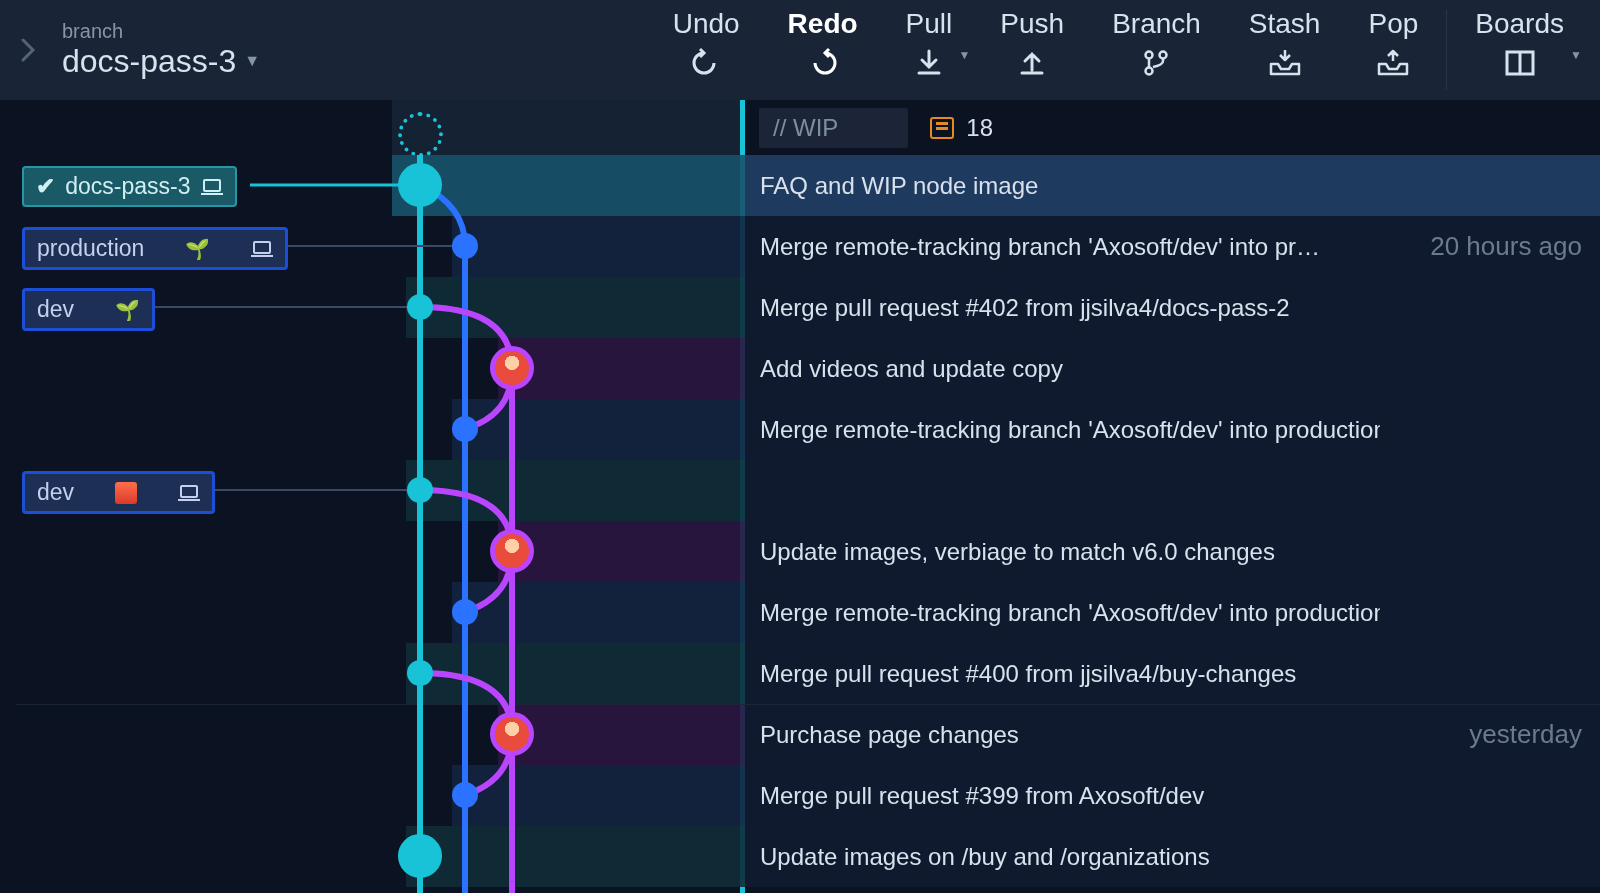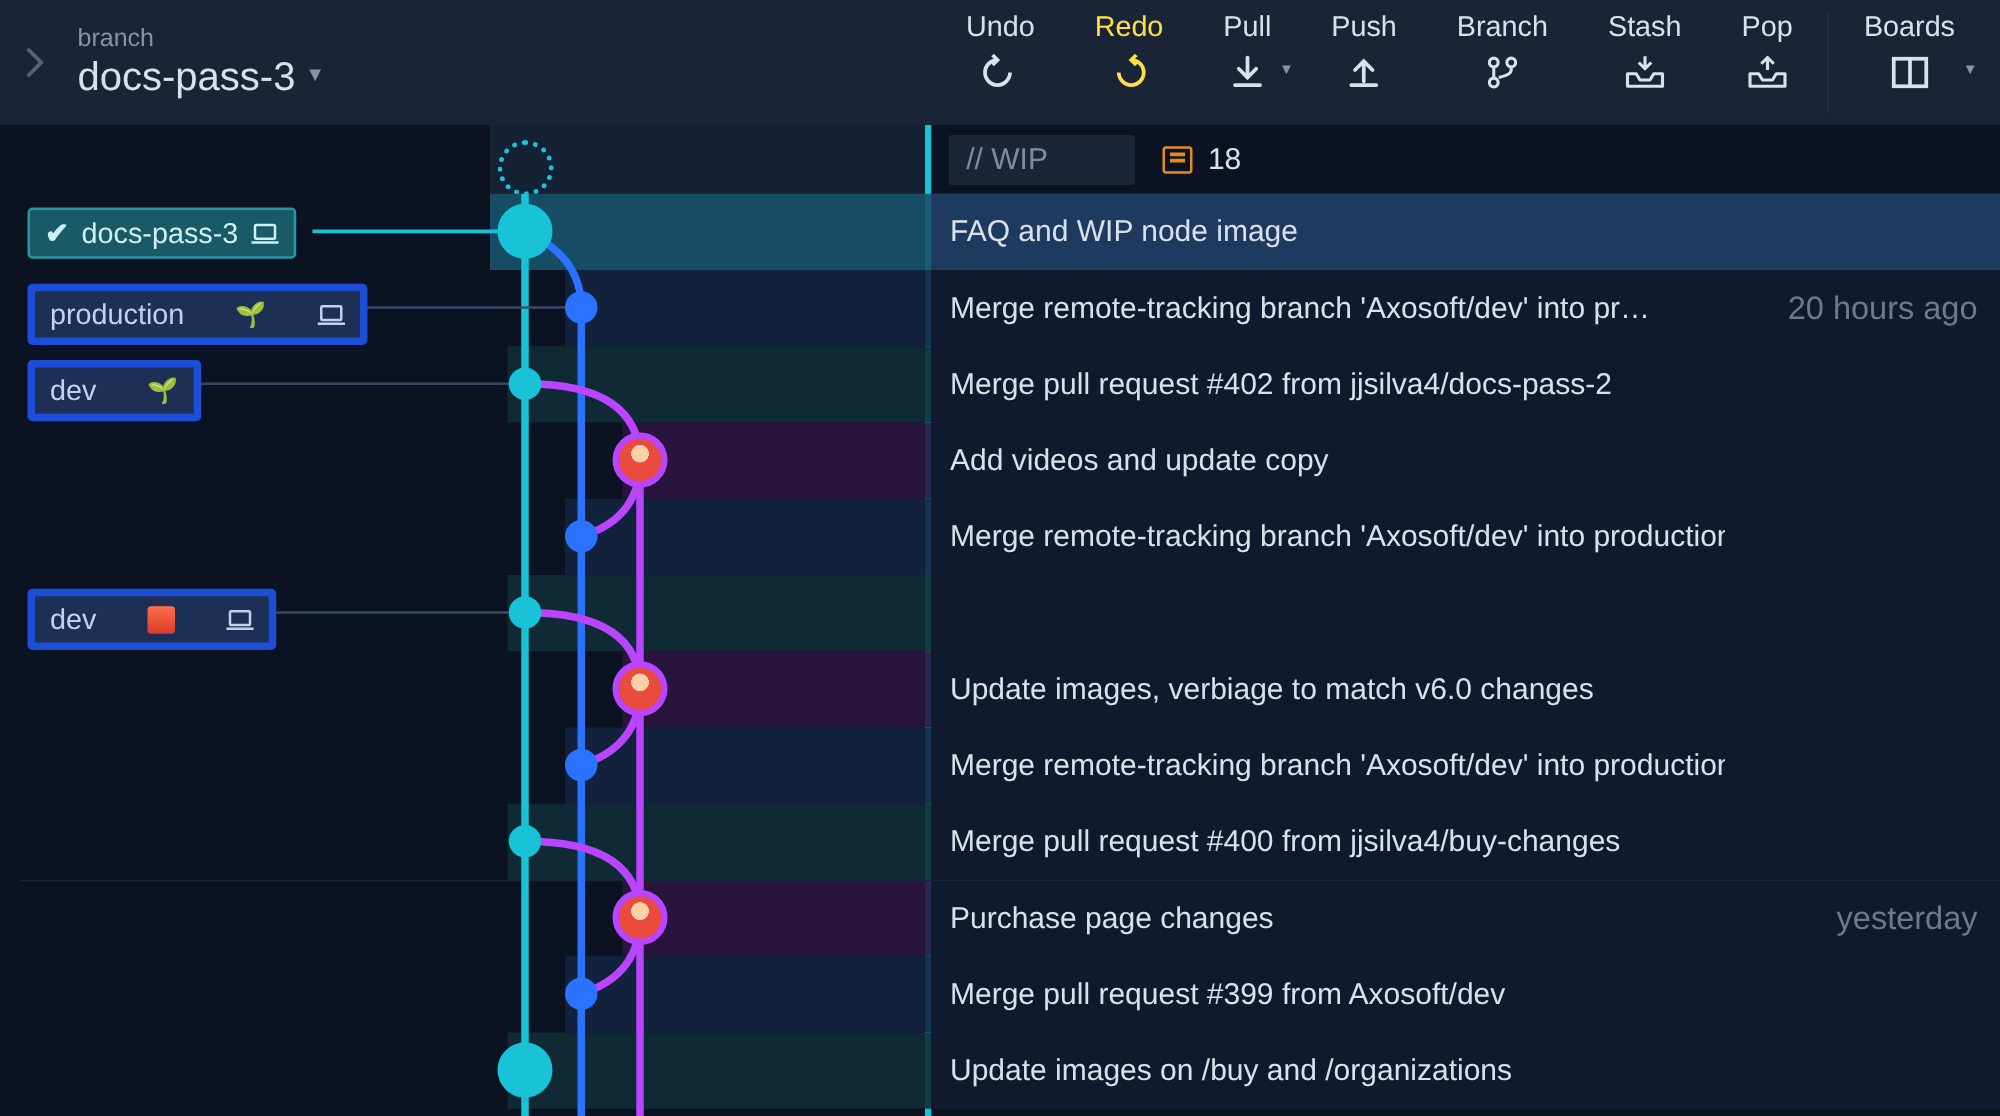--- a/index.html
+++ b/index.html
@@ -68,22 +68,22 @@
     flex-direction: column;
     align-items: center;
     justify-content: flex-start;
     padding: 8px 24px 0 24px;
     cursor: pointer;
     color: var(--text-bright);
     gap: 6px;
     height: 100%;
     position: relative;
   }
-  .tbtn .lbl { font-size: 23px; }
-  .tbtn.disabled { color: #fde047; }
+  .tbtn .lbl { font-size: 28px; }
+  .tbtn.disabled { color: #ffffff; font-weight: bold; }
   .tbtn .ticon { width: 34px; height: 34px; display: flex; align-items: center; justify-content: center; }
   .tbtn .dd {
     position: absolute;
     right: 6px;
     top: 48px;
     font-size: 12px;
     color: #8694a8;
   }
   .tdivider {
     width: 1px;
@@ -239,21 +239,21 @@
     display: flex;
     align-items: center;
     gap: 10px;
     padding: 5px 12px;
     border-radius: 4px;
     font-size: 23px;
     pointer-events: auto;
     cursor: pointer;
   }
   .blabel.cy { background: var(--badge-cyan); color: #cfeff3; border: 2px solid #2597a5; }
-  .blabel.bl { background: var(--badge-blue); color: #c3d1ee; border: 6px solid #1d4ed8; gap: 41px; }
+  .blabel.bl { background: var(--badge-blue); color: #c3d1ee; border: 3px solid #1d4ed8; gap: 41px; }
   .blabel .leaf { color: #58d68d; font-size: 20px; }
   .blabel .laptop svg { display: block; }
   .blabel .check { font-weight: bold; }
   .blabel .mini-avatar {
     width: 22px; height: 22px; border-radius: 3px;
     background: linear-gradient(#ff6f4a,#d93a2b);
     display: inline-block;
   }
 
   

